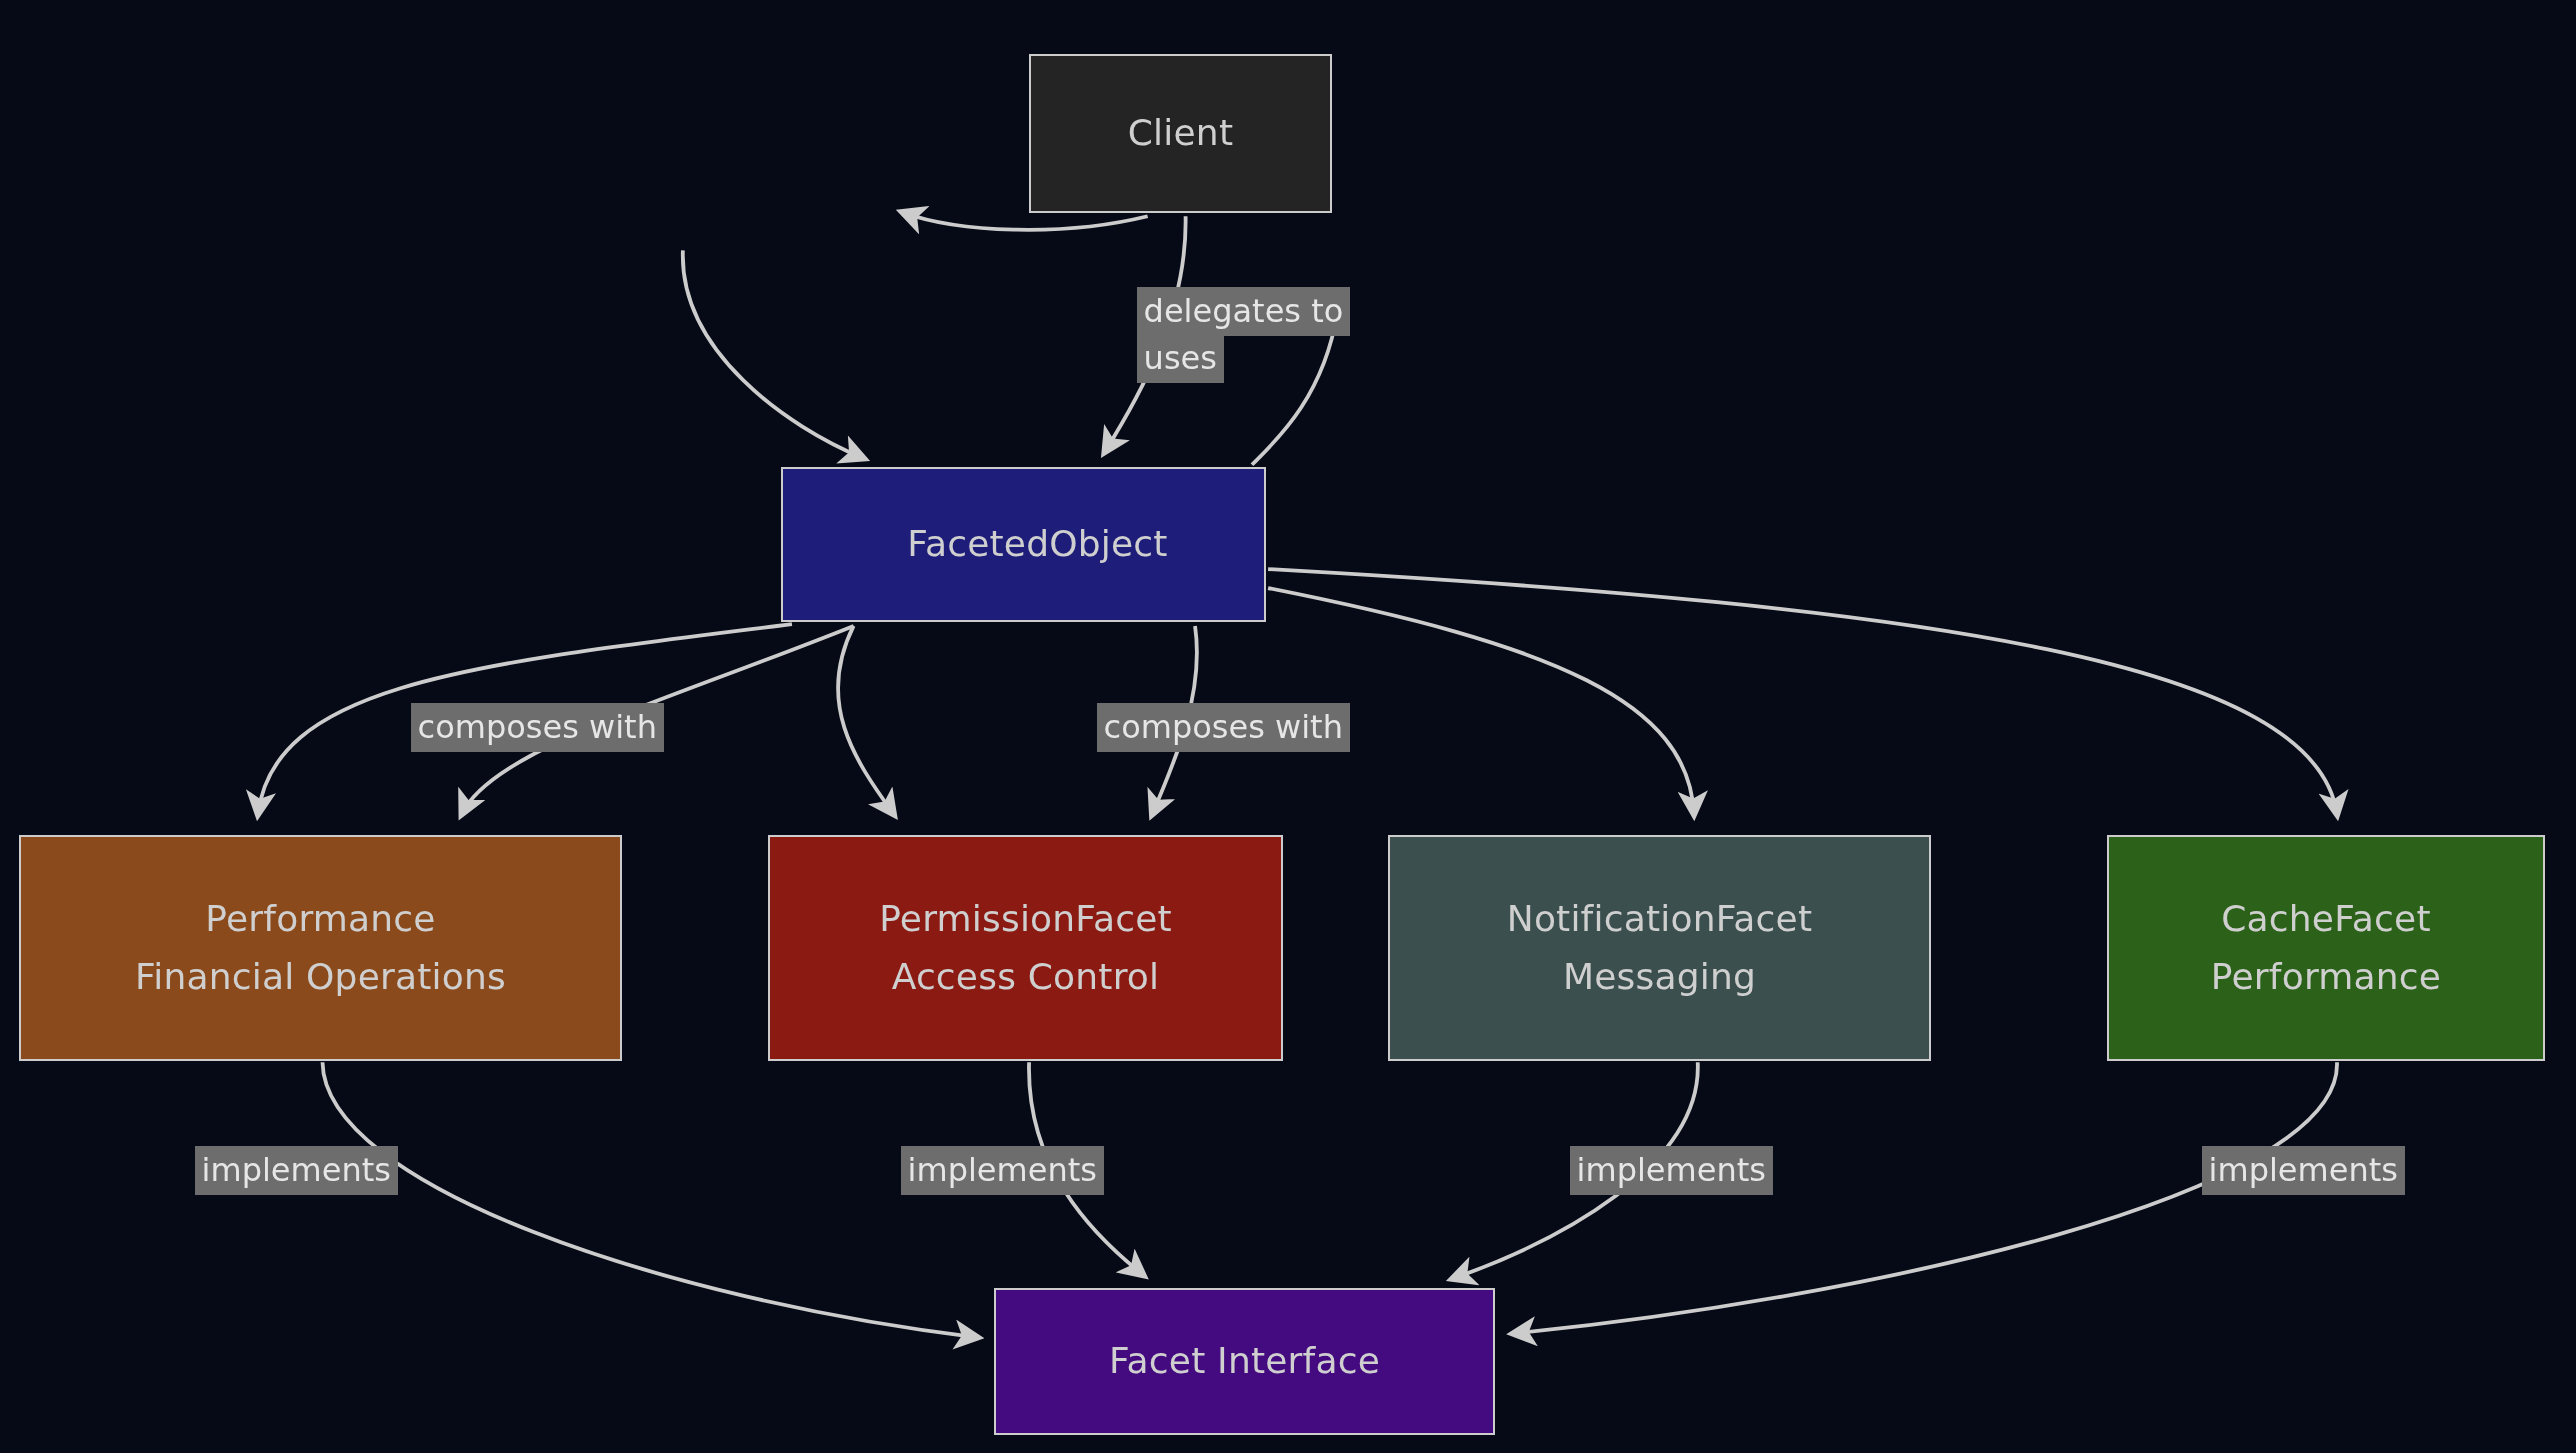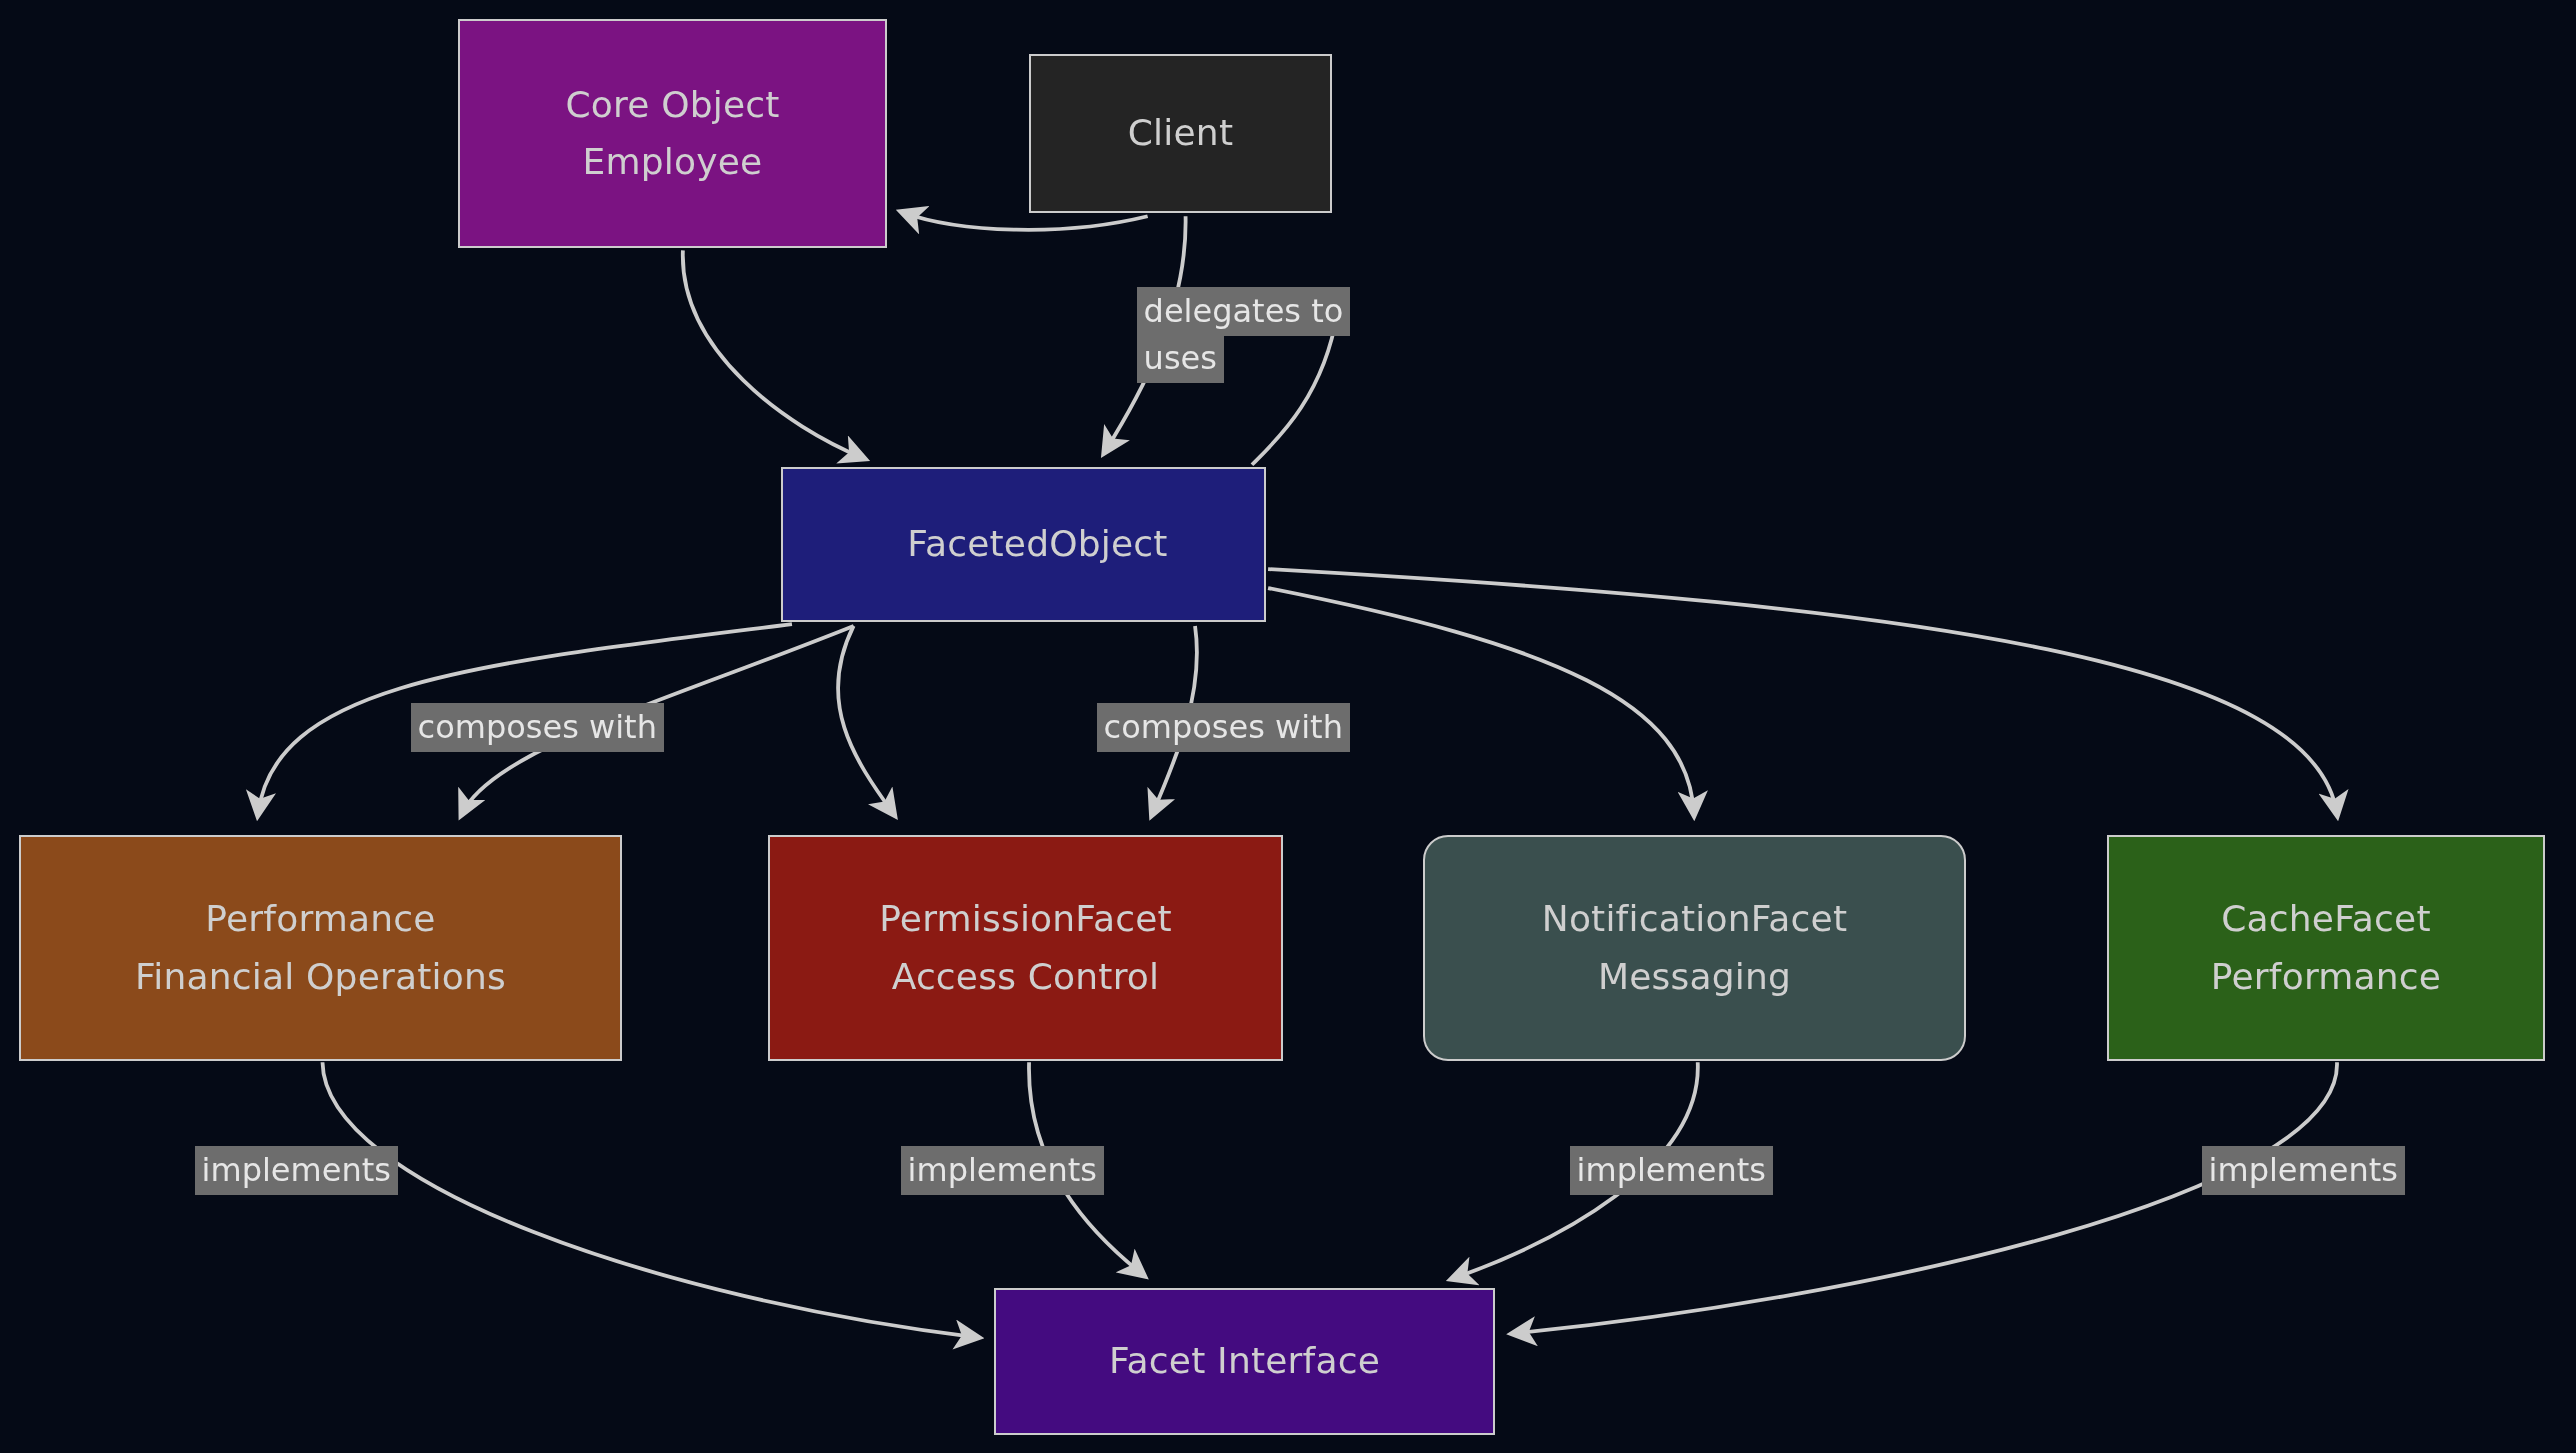--- a/index.html
+++ b/index.html
@@ -43,21 +43,21 @@
     letter-spacing: 0.2px;
   }
   .node .line2 { margin-top: 15px; }
 
   
   #node-core        { left: 458px;  top: 19px;   width: 429px; height: 229px; background: #7b1382; }
   #node-client      { left: 1029px; top: 54px;   width: 303px; height: 159px; background: #242424; }
   #node-faceted     { left: 781px;  top: 467px;  width: 485px; height: 155px; background: #1e1e7a; padding-left: 28px; }
   #node-account     { left: 19px;   top: 835px;  width: 603px; height: 226px; background: #8b4a1b; }
   #node-permission  { left: 768px;  top: 835px;  width: 515px; height: 226px; background: #8b1a13; }
-  #node-notification{ left: 1423px; top: 835px;  width: 543px; height: 226px; background: #3a4f4e; border-radius: 25px; }
+  #node-notification{ left: 1388px; top: 835px;  width: 543px; height: 226px; background: #3a4f4e; }
   #node-cache       { left: 2107px; top: 835px;  width: 438px; height: 226px; background: #2b6119; }
   #node-interface   { left: 994px; top: 1288px; width: 501px; height: 147px; background: #440b80; }
 
   .edge-label {
     position: absolute;
     background: #6d6d6d;
     color: #e6e6e6;
     font-size: 32px;
     line-height: 1.0;
     padding: 7.6px 6.6px 9.5px 6.6px;
@@ -105,24 +105,20 @@
 
     <path d="M 340 1120 C 342 1250 700 1370 1030 1410" fill="none" stroke="#cccccc" stroke-width="4" marker-end="url(#arrow)"></path>
 
     <path d="M 1085 1120 C 1082 1230 1150 1300 1205 1344" fill="none" stroke="#cccccc" stroke-width="4" marker-end="url(#arrow)"></path>
 
     <path d="M 1790 1120 C 1795 1230 1640 1310 1532 1348" fill="none" stroke="#cccccc" stroke-width="4" marker-end="url(#arrow)"></path>
 
     <path d="M 2464 1120 C 2470 1260 1960 1370 1596 1406" fill="none" stroke="#cccccc" stroke-width="4" marker-end="url(#arrow)"></path>
   </svg>
 
-  <div class="node" id="node-core">
-    <div class="line1">Core Object</div>
-    <div class="line2">Employee</div>
-  </div>
 
   <div class="node" id="node-client">
     <div class="line1">Client</div>
   </div>
 
   <div class="node" id="node-faceted">
     <div class="line1">FacetedObject</div>
   </div>
 
   <div class="node" id="node-account">

